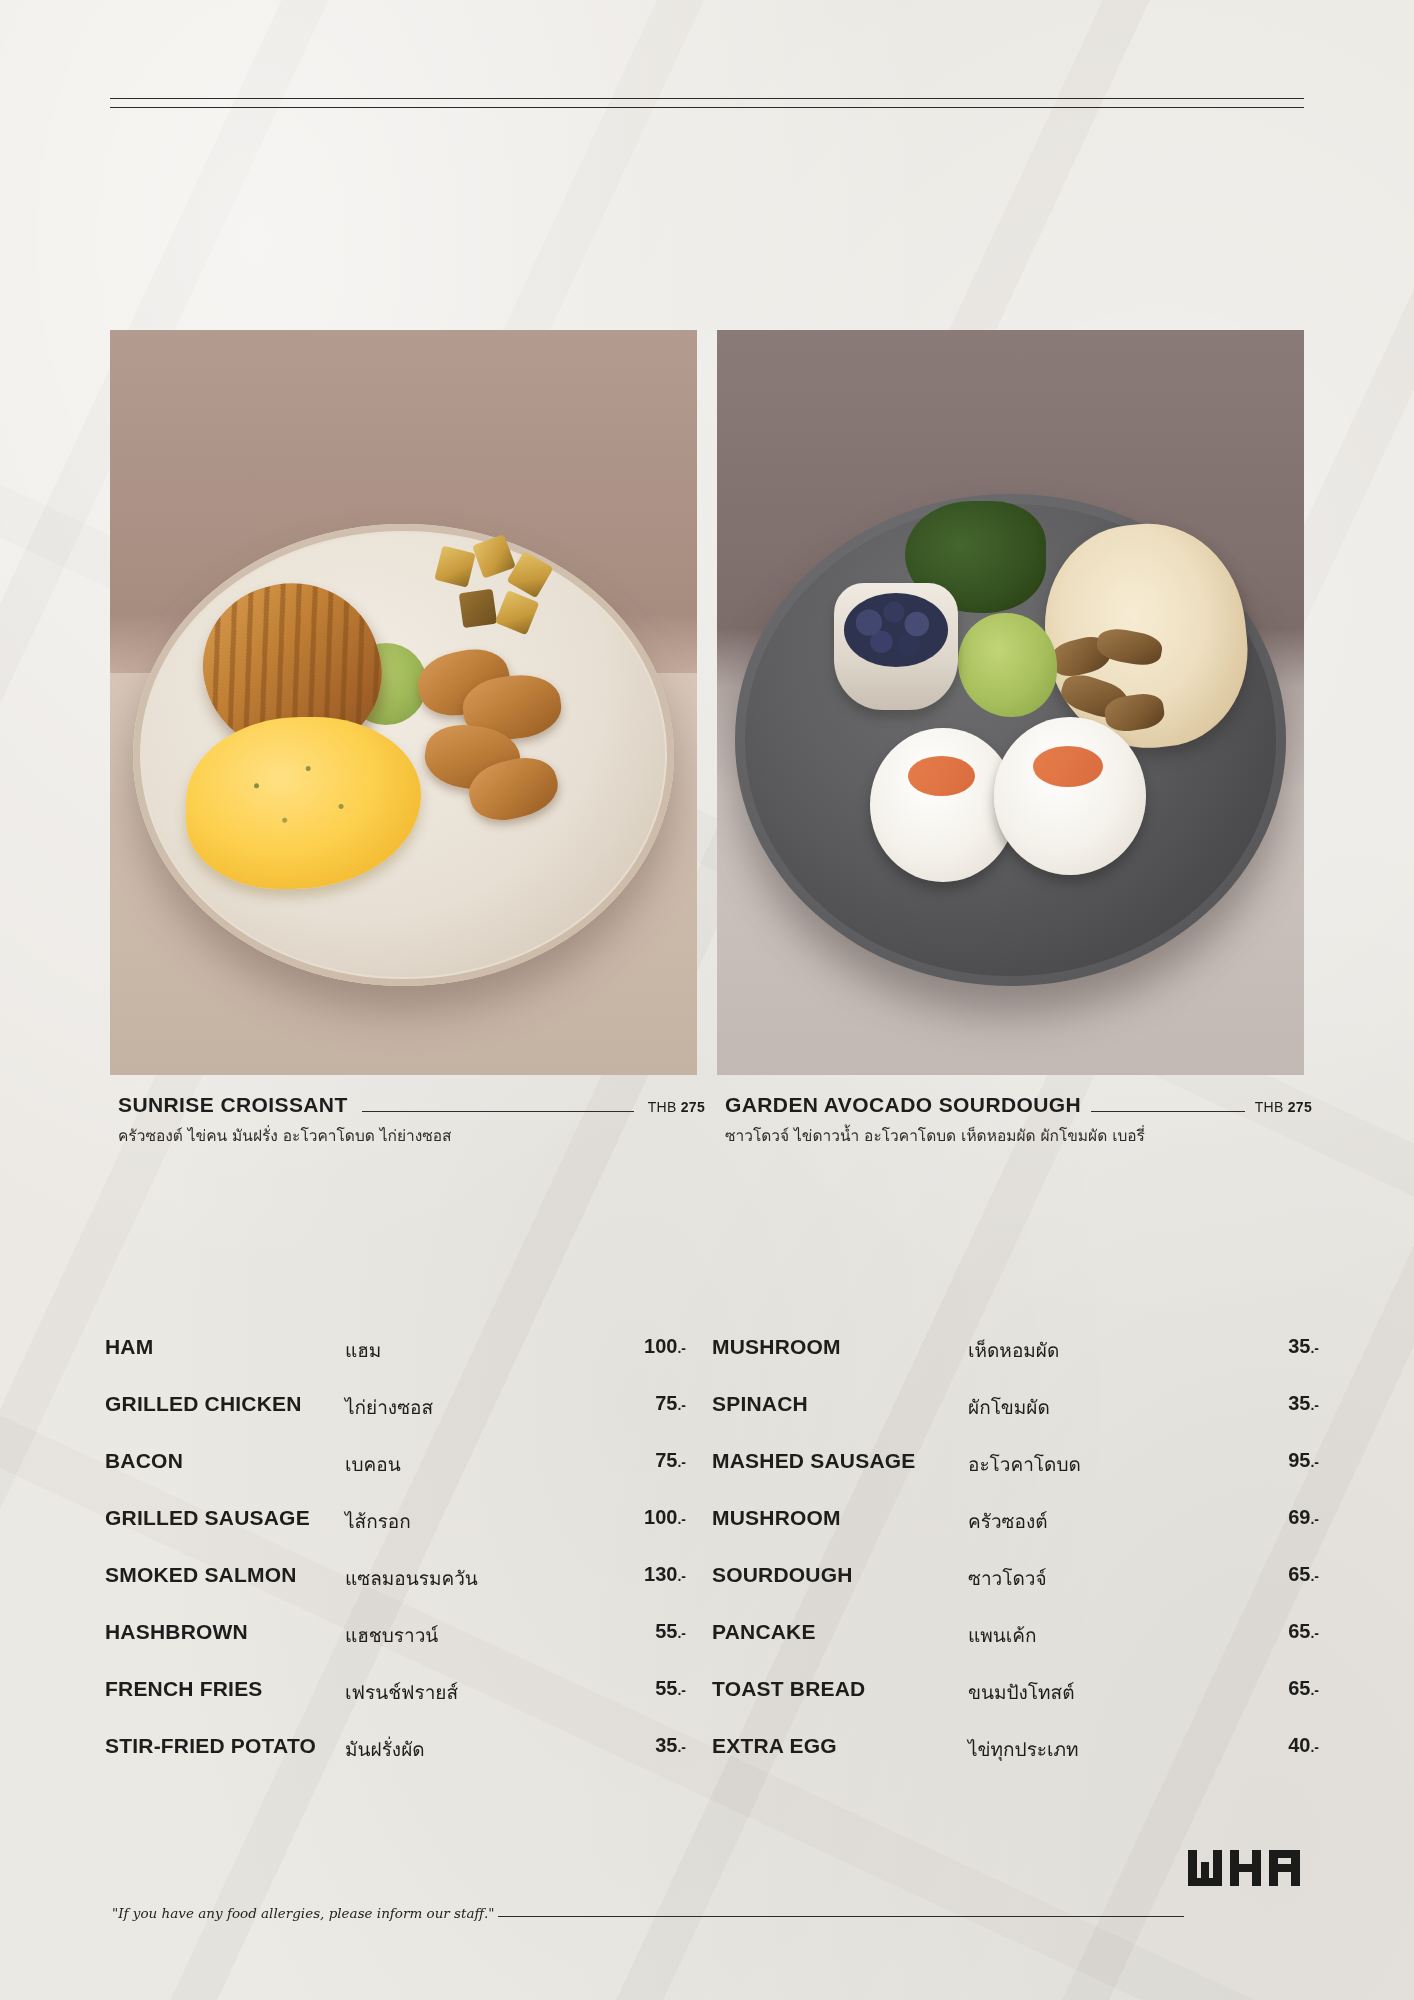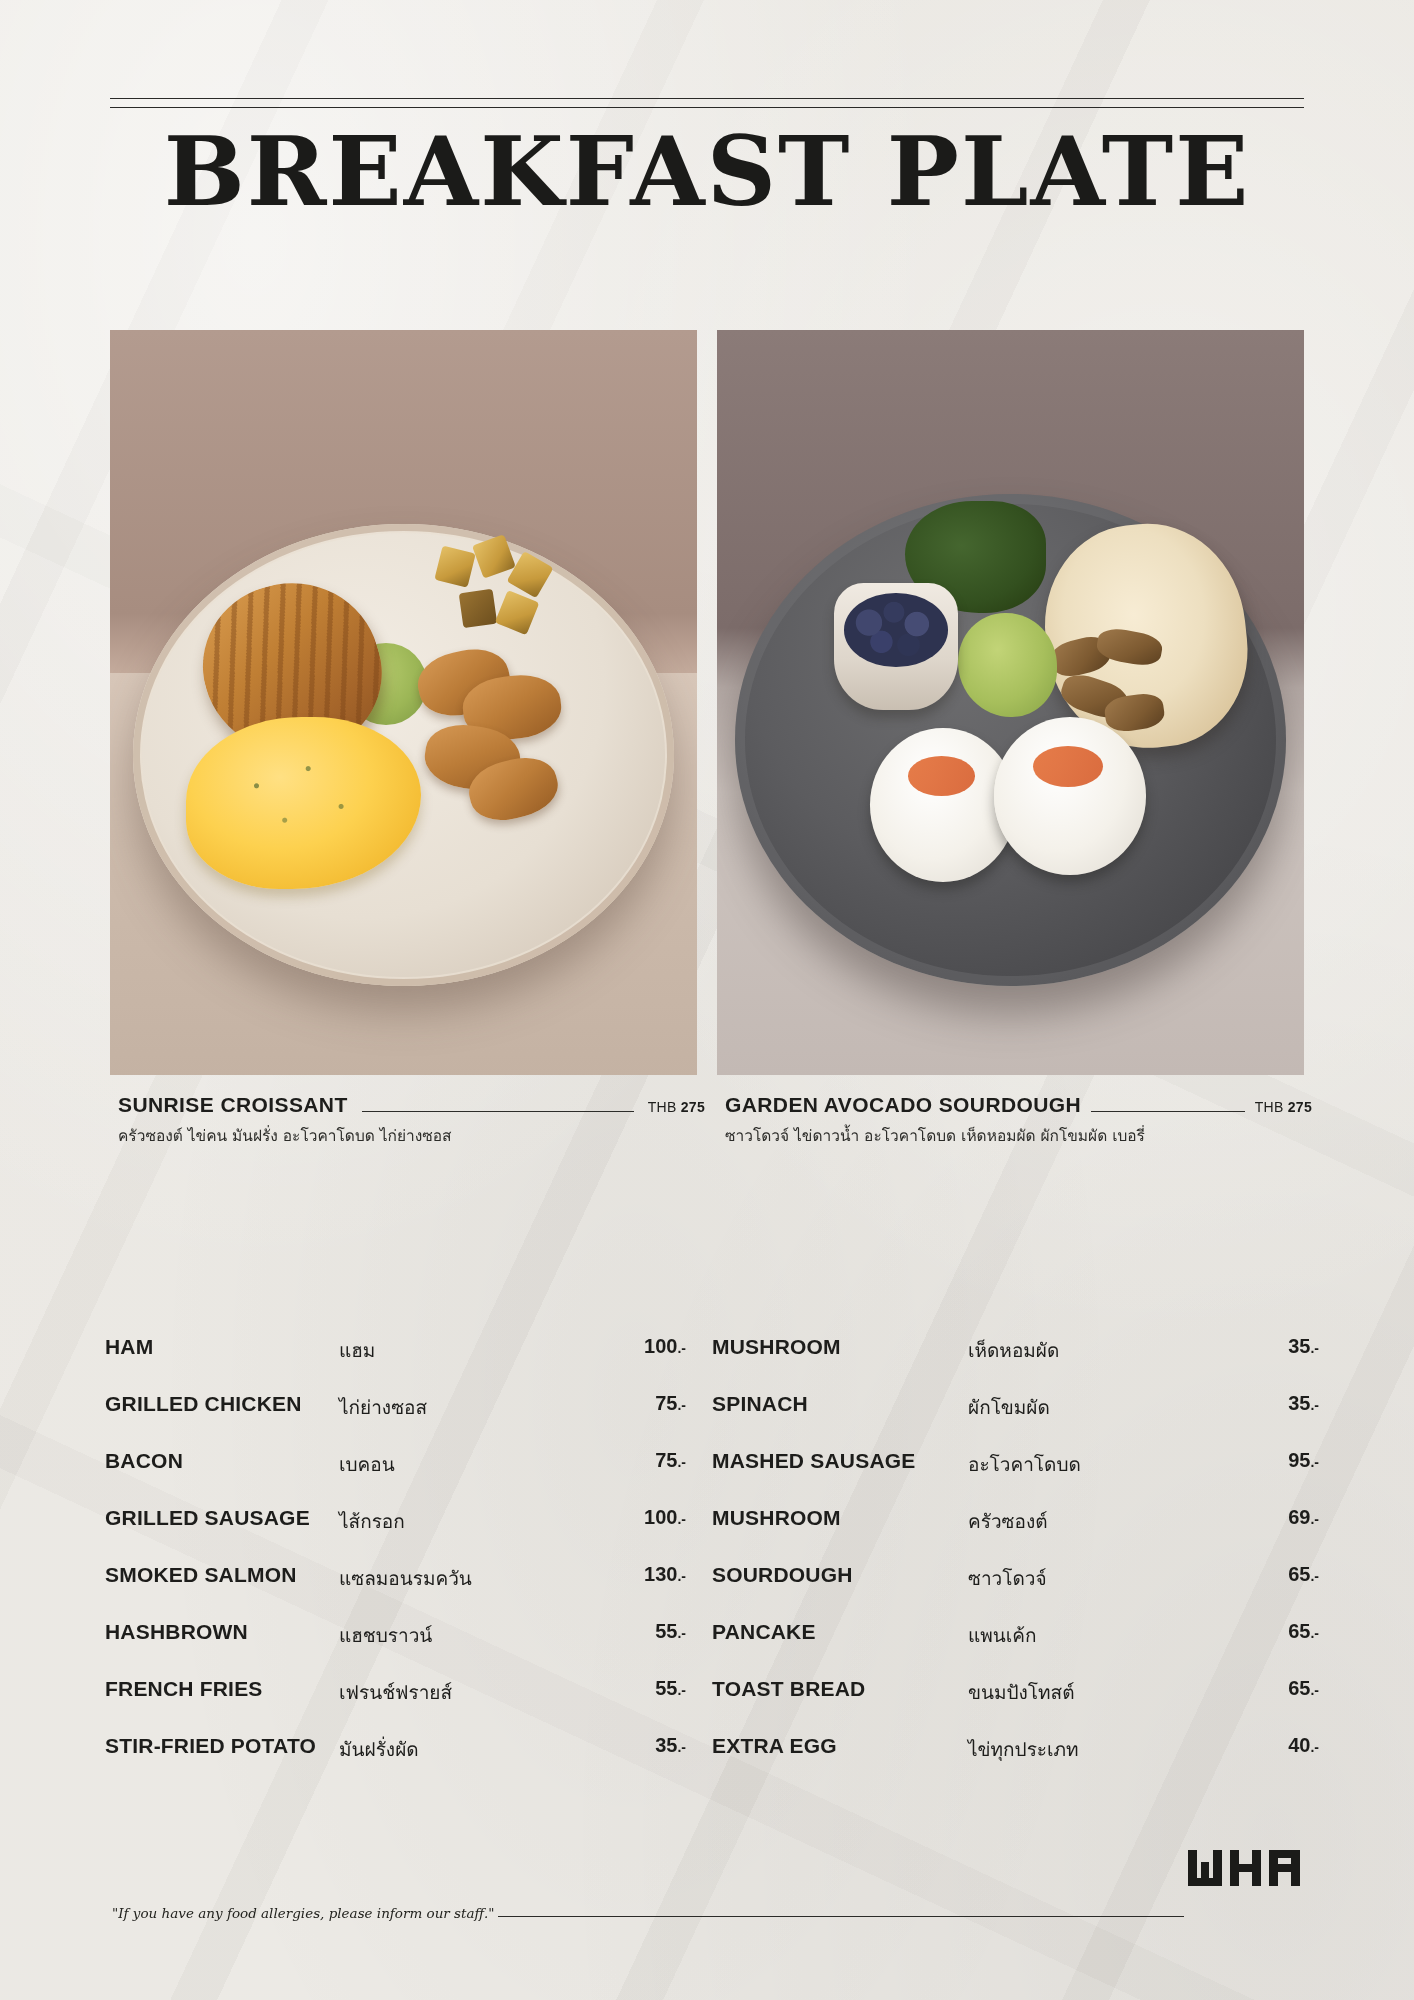--- a/index.html
+++ b/index.html
@@ -228,21 +228,21 @@
   .addon-col { width:607px; }
   .addon-row { display:flex; height:57px; }
   .ad-en { font-weight:700; font-size:21px; letter-spacing:.2px; white-space:nowrap; }
   .ad-th { font-size:19px; font-family:"DejaVu Sans", sans-serif; white-space:nowrap; margin-left:14px; }
   .ad-sp { flex:1; }
   .ad-price { font-weight:700; font-size:20px; white-space:nowrap; }
   .ad-price .sfx { font-weight:700; font-size:14px; }
 
   
   .addon-col.left .ad-en { min-width:232px; }
-  .addon-col.left .ad-th { min-width:150px; margin-left:2px; }
+  .addon-col.left .ad-th { min-width:150px; margin-left:8px; }
   .addon-col.right .ad-en { min-width:238px; }
   .addon-col.right .ad-th { min-width:136px; margin-left:18px; }
   .addon-col.right { padding-left:0; }
   .addon-col.left { padding-right:26px; }
 
   
   .footer-note {
     position:absolute; left:112px; top:1905px;
     font-family:"DejaVu Serif", serif;
     font-style:italic; font-size:13.5px; color:#23231f;
@@ -256,21 +256,20 @@
 </head>
 <body>
 
 <div class="paper-texture"></div>
 
 <div class="sheet">
 
   <div class="rule-top"></div>
   <div class="rule-top2"></div>
 
-  <div class="title">BREAKFAST PLATE</div>
 
   <div class="photo-row">
 
     <div class="photo">
       <div class="ph1-bg"></div>
       <div class="ph1-table"></div>
       <div class="plate1"></div>
       <div class="plate1-rim"></div>
       <div class="potato">
           <i></i>

